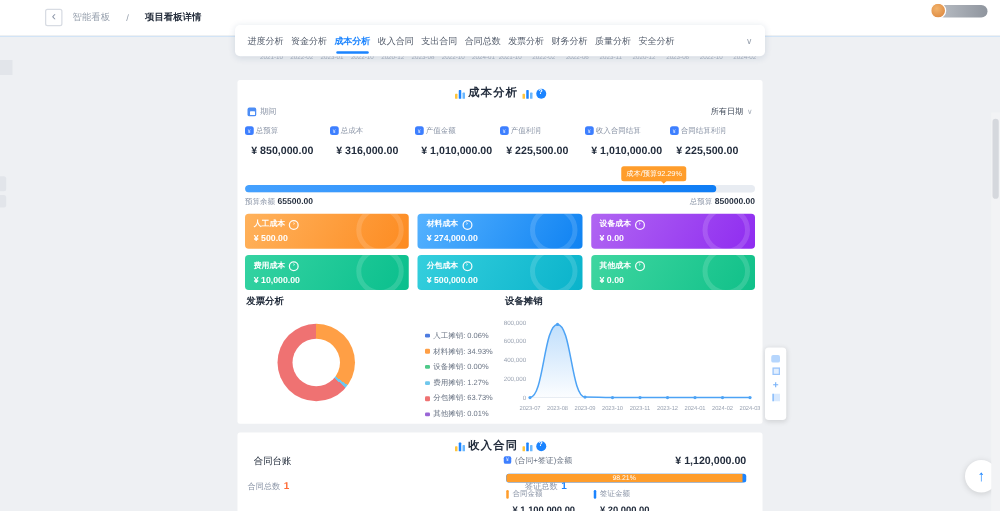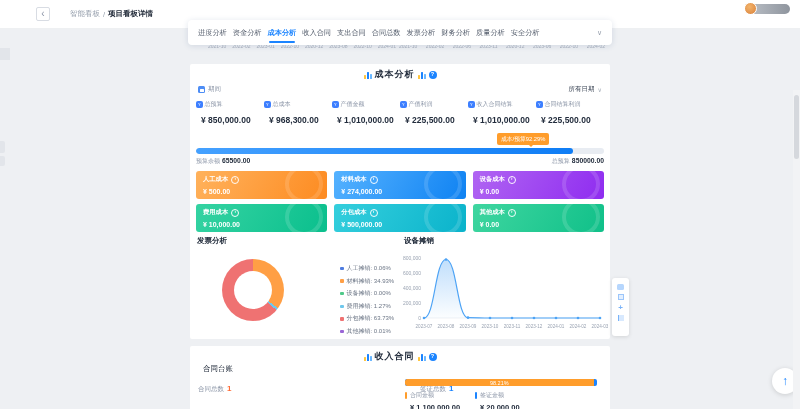--- a/index.html
+++ b/index.html
@@ -1,21 +1,21 @@
 <!DOCTYPE html>
 <html><head>
 <meta charset="utf-8">
 <style>
   html,body{margin:0;padding:0;background:#eef0f3;font-family:"Liberation Sans","DejaVu Sans",sans-serif;}
   .page{position:relative;width:800px;height:409px;overflow:hidden;background:#eef0f3;}
   
   .topbar{position:absolute;left:0;top:0;width:800px;height:28px;background:#fff;border-bottom:1px solid #eef0f2;z-index:5;}
   .back-btn{position:absolute;left:36px;top:7px;width:14px;height:14px;border:1px solid #d8dce3;border-radius:2px;
     display:flex;align-items:center;justify-content:center;font-size:10px;color:#8a94a6;cursor:pointer;box-sizing:border-box;line-height:1;}
-  .breadcrumb{position:absolute;left:58px;top:9px;font-size:7.5px;color:#98a1ae;display:flex;gap:3px;align-items:center;margin-left:12px;}
+  .breadcrumb{position:absolute;left:58px;top:9px;font-size:7.5px;color:#98a1ae;display:flex;gap:13px;align-items:center;}
   .breadcrumb .cur{color:#262f3d;font-weight:bold;}
   .user-widget{position:absolute;right:8px;top:2px;width:48px;height:14px;}
   .user-pill{position:absolute;left:6px;top:2px;width:40px;height:10px;border-radius:5px;background:linear-gradient(90deg,#b8bdc4,#8f959e);}
   .avatar{position:absolute;left:0;top:0;width:13px;height:13px;border-radius:50%;background:radial-gradient(circle at 40% 35%,#f2b36b,#d9813a);border:1px solid #fff;box-sizing:border-box;}
   
   .blue-bar{position:absolute;left:0;top:23px;width:800px;height:6px;background:#1789fc;z-index:1;}
   .bg-dates{position:absolute;top:43px;display:flex;justify-content:space-between;font-size:5px;color:#a9b1bd;z-index:1;}
   .bg-dates.l{left:208px;width:188px;}
   .bg-dates.r{left:399px;width:206px;}
   .remnant{position:absolute;background:#e2e5ea;z-index:0;}
@@ -204,21 +204,21 @@
             <span class="s-ico">¥</span>
        <span class="s-lb">总预算</span>
           </div>
        <div class="s-val">¥ 850,000.00</div>
      </div>
         <div class="stat">
        <div class="s-top">
             <span class="s-ico">¥</span>
        <span class="s-lb">总成本</span>
           </div>
-       <div class="s-val">¥ 968,300.00</div>
+       <div class="s-val">¥ 316,000.00</div>
      </div>
         <div class="stat">
        <div class="s-top">
             <span class="s-ico">¥</span>
        <span class="s-lb">产值金额</span>
           </div>
        <div class="s-val">¥ 1,010,000.00</div>
      </div>
         <div class="stat">
        <div class="s-top">
@@ -382,20 +382,27 @@
     </div>
     <div class="ledger-title">合同台账</div>
     <div class="counter c0">
       <span>合同总数</span>
       <span class="ct-val" style="color: rgb(255, 107, 53);">1</span>
     </div>
     <div class="counter c1">
       <span>签证总数</span>
       <span class="ct-val" style="color: rgb(27, 132, 255);">1</span>
     </div>
+    <div class="amount-row">
+      <div class="am-l">
+        <span class="am-ico">¥</span>
+        <span>(合同+签证)金额</span>
+      </div>
+      <span class="am-val">¥ 1,120,000.00</span>
+    </div>
     <div class="ibar" style="background: rgb(27, 132, 255);">
       <div class="ibar-fill" id="incomeFill" style="width: 98.21%; background: rgb(255, 157, 43);">
         <span>98.21%</span>
       </div>
     </div>
     <div class="ilegend" id="incomeLegend">
         <div class="il-item">
        <div class="il-top">
             <span class="il-bar" style="background:#ff9d2b"></span>
        <span class="il-lb">合同金额</span>

